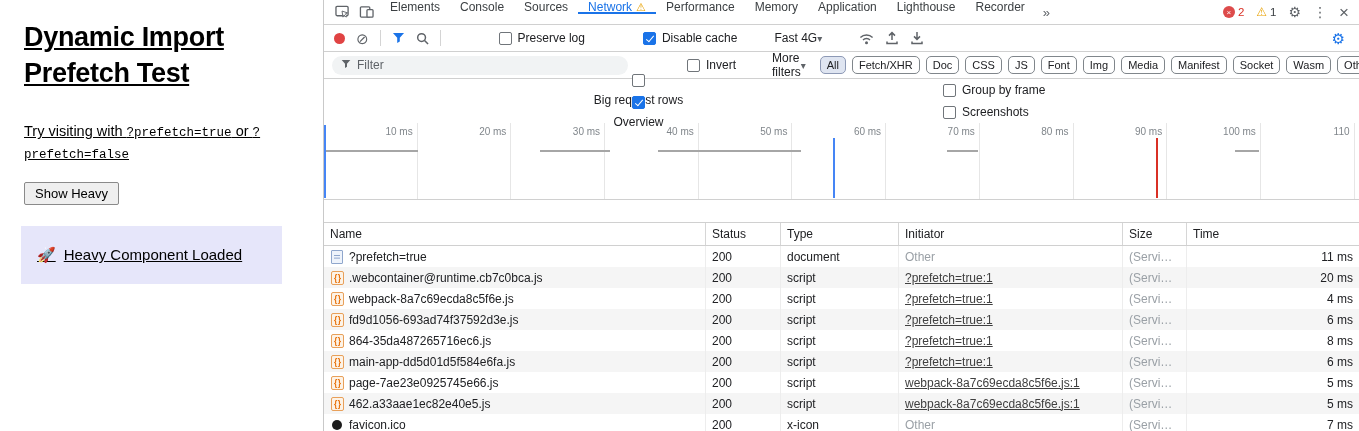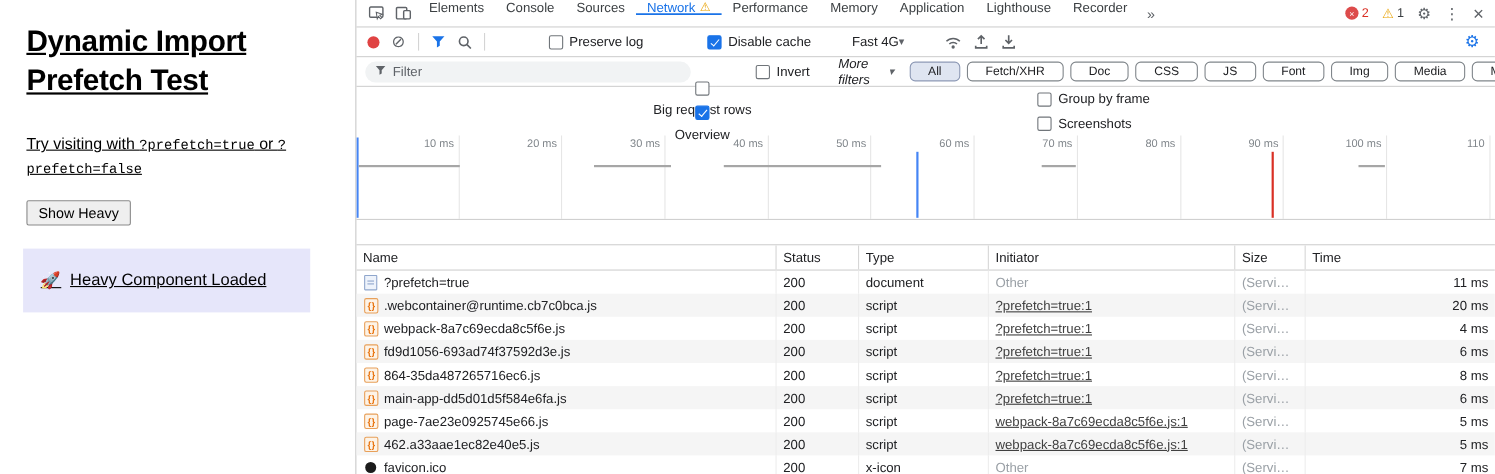--- a/index.html
+++ b/index.html
@@ -56,23 +56,23 @@
   .cb.checked::after { content: ""; position: absolute; left: 4px; top: 1px; width: 3px; height: 7px;
                        border: solid #fff; border-width: 0 1.6px 1.6px 0; transform: rotate(40deg); }
   .dd { display: inline-flex; align-items: center; justify-content: center; width: 100px; }
   .caret { color: #5f6368; font-size: 10px; }
   .flex1 { flex: 1; }
   .gearblue { color: #1a73e8; font-size: 15px; margin-right: 4px; }
 
   
   .filterrow { height: 27px; min-height: 27px; display: flex; align-items: center; gap: 12px; padding: 0 8px; border-bottom: 1px solid #d0d0d0; }
   .filter-input { width: 296px; height: 19px; background: #f1f3f4; border-radius: 10px; display: flex; align-items: center; gap: 6px; padding: 0 9px; color: #5f6368; flex: none; }
-  .morefilters { display: inline-flex; align-items: center; gap: 17px; margin-left: 14px; font-style: italic; }
+  .morefilters { display: inline-flex; align-items: center; gap: 0; margin-left: 24px; }
   .chips { display: flex; align-items: center; gap: 6px; margin-left: 2px; }
-  .chip { border: 1px solid #80868b; border-radius: 5px; padding: 1px 16px; font-size: 11px; line-height: 14px; white-space: nowrap; color: #202124; }
+  .chip { border: 1px solid #80868b; border-radius: 5px; padding: 1px 6px; font-size: 11px; line-height: 14px; white-space: nowrap; color: #202124; }
   .chip.active { background: #dfe5f1; border-color: #8d99b5; }
 
   
   .optrow { height: 22px; min-height: 22px; display: flex; align-items: center; padding-left: 10px; }
   .col1 { width: 515px; flex-direction: column; }
 
   
   .overview { position: relative; height: 77px; min-height: 77px; border-bottom: 1px solid #d0d0d0; margin-bottom: 22px; overflow: hidden; }
   .ticks { display: flex; height: 100%; }
   .tick { width: 93.7px; flex: 0 0 93.7px; border-right: 1px solid #e6e6e6; font-size: 10px; color: #80868b;

